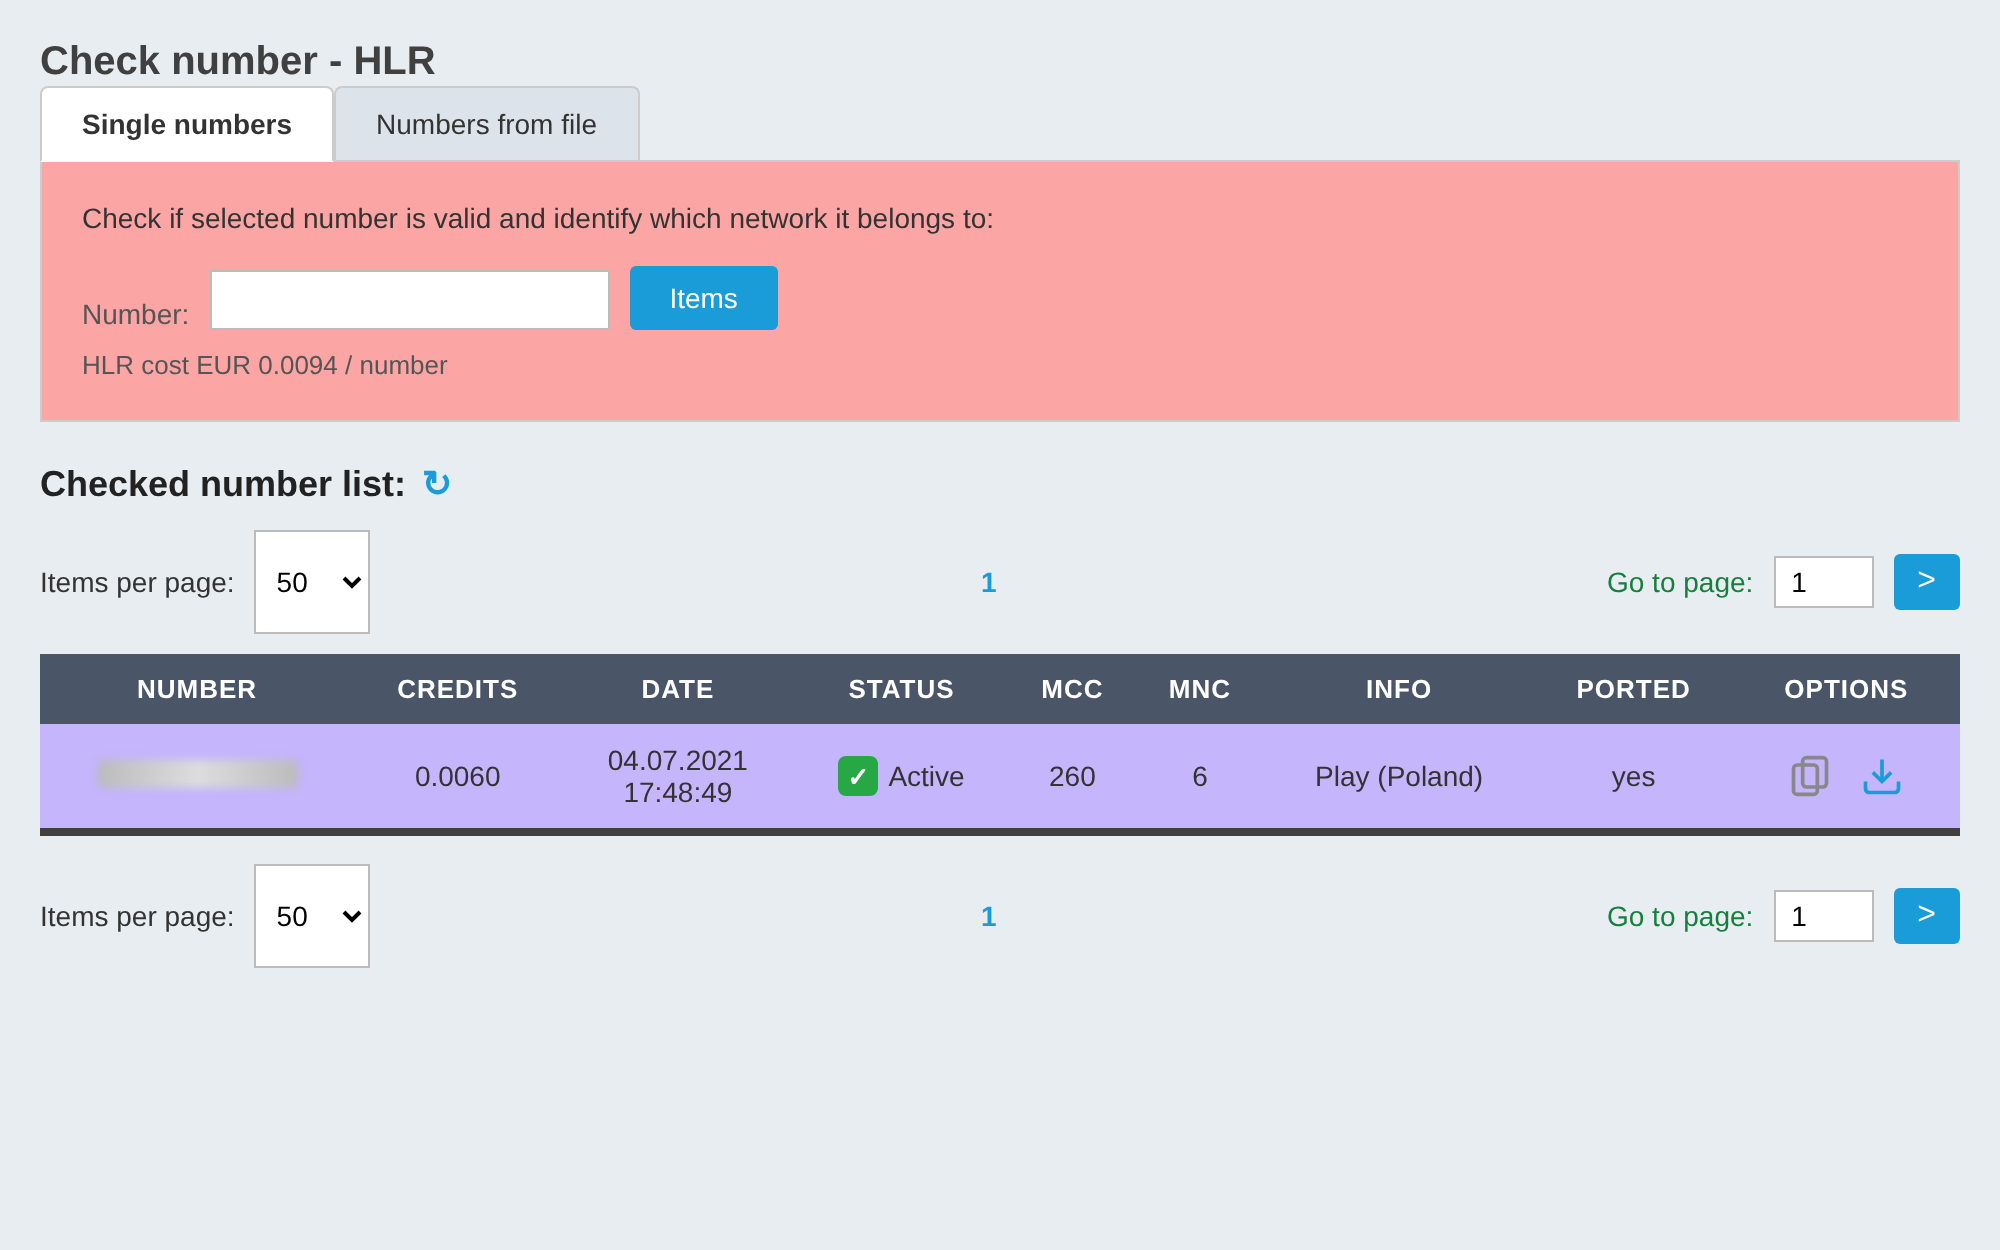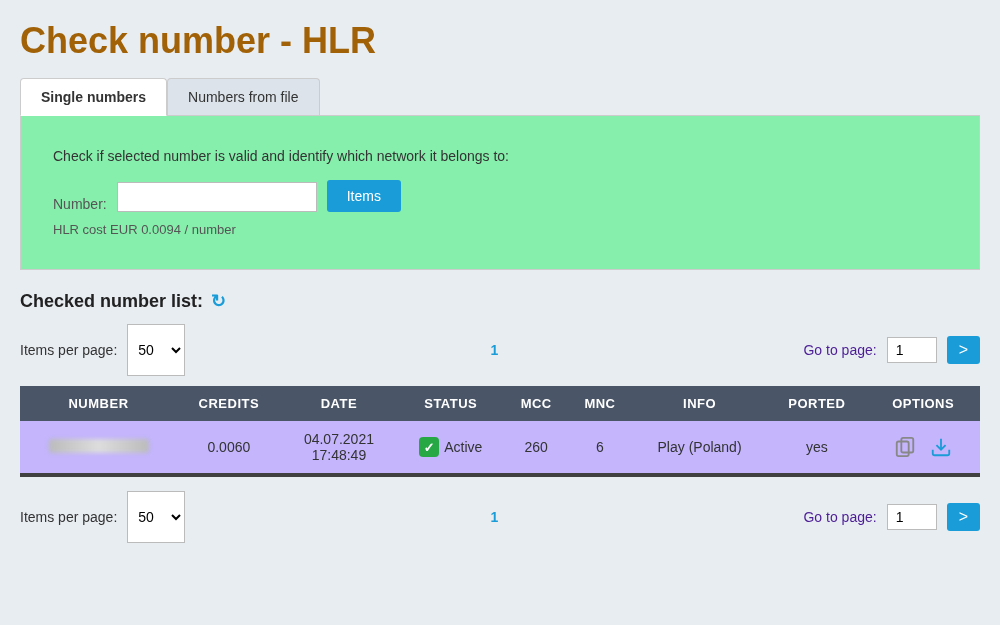--- a/index.html
+++ b/index.html
@@ -10,24 +10,23 @@
       font-size: 14px;
     }
     .page-wrapper {
       max-width: 1000px;
       margin: 0 auto;
       padding: 20px 20px;
       background: #e8edf2;
       min-height: 625px;
     }
     .page-title {
-      font-size: 36px;
-      font-weight: bold;
-      color: #a16207;
-      margin-bottom: 16px;
+      font-size: 20px;
+      font-weight: bold;
+      color: #404040;
     }
     .tabs-bar {
       display: flex;
       border-bottom: none;
       margin-bottom: 0;
     }
     .tab {
       padding: 10px 20px;
       background: #e8edf2;
       border: 1px solid #ccc;
@@ -43,23 +42,23 @@
       border-bottom: 1px solid #fff;
       font-weight: bold;
       z-index: 2;
       position: relative;
       margin-bottom: -1px;
     }
     .tab:not(.active) {
       background: #dce3ea;
     }
     .main-card {
-      background: #86efac;
+      background: #fca5a5;
       border: 1px solid #ccc;
-      padding: 32px;
+      padding: 20px;
       margin-bottom: 20px;
     }
     .card-desc {
       margin-bottom: 16px;
       font-size: 14px;
       color: #333;
     }
     .input-row {
       display: flex;
       align-items: flex-end;
@@ -122,21 +121,21 @@
       cursor: pointer;
     }
     .page-number {
       color: #1a9cd8;
       font-size: 14px;
       font-weight: bold;
       margin: 0 auto;
     }
     .goto-label {
       font-size: 14px;
-      color: #4c1d95;
+      color: #15803d;
       margin-left: auto;
     }
     .goto-input {
       border: 1px solid #bbb;
       padding: 4px 8px;
       font-size: 14px;
       width: 50px;
       outline: none;
     }
     .goto-btn {

